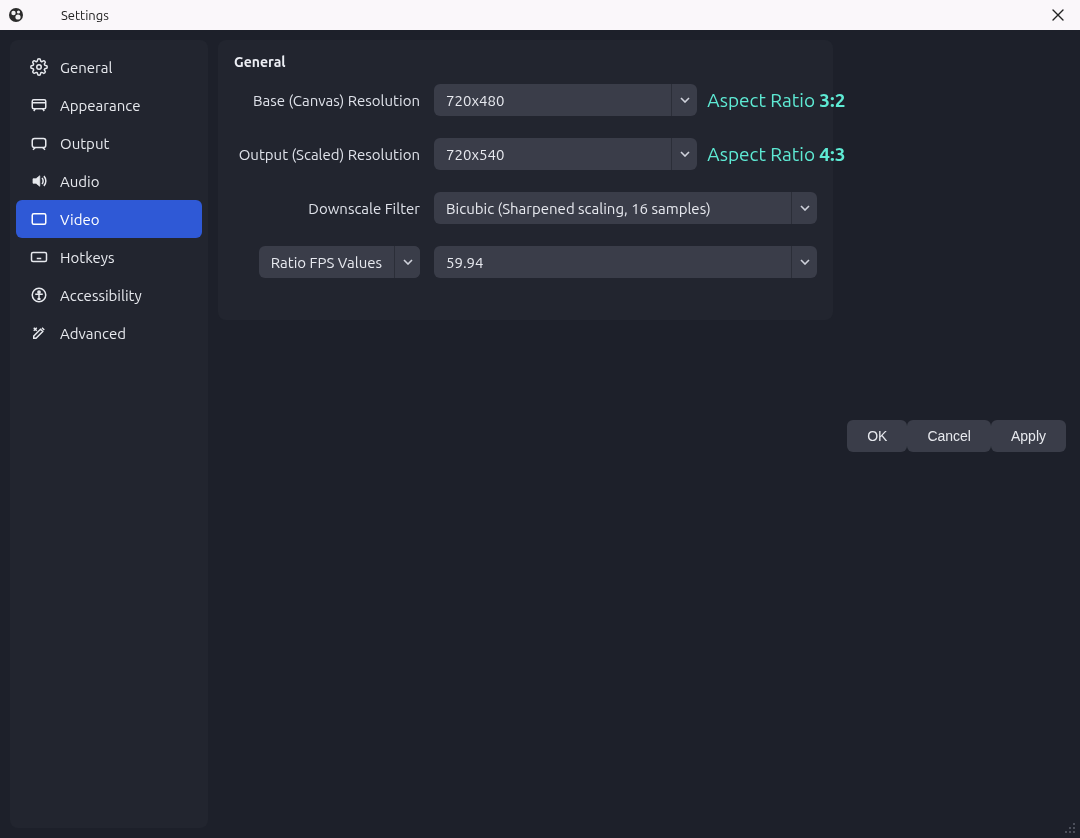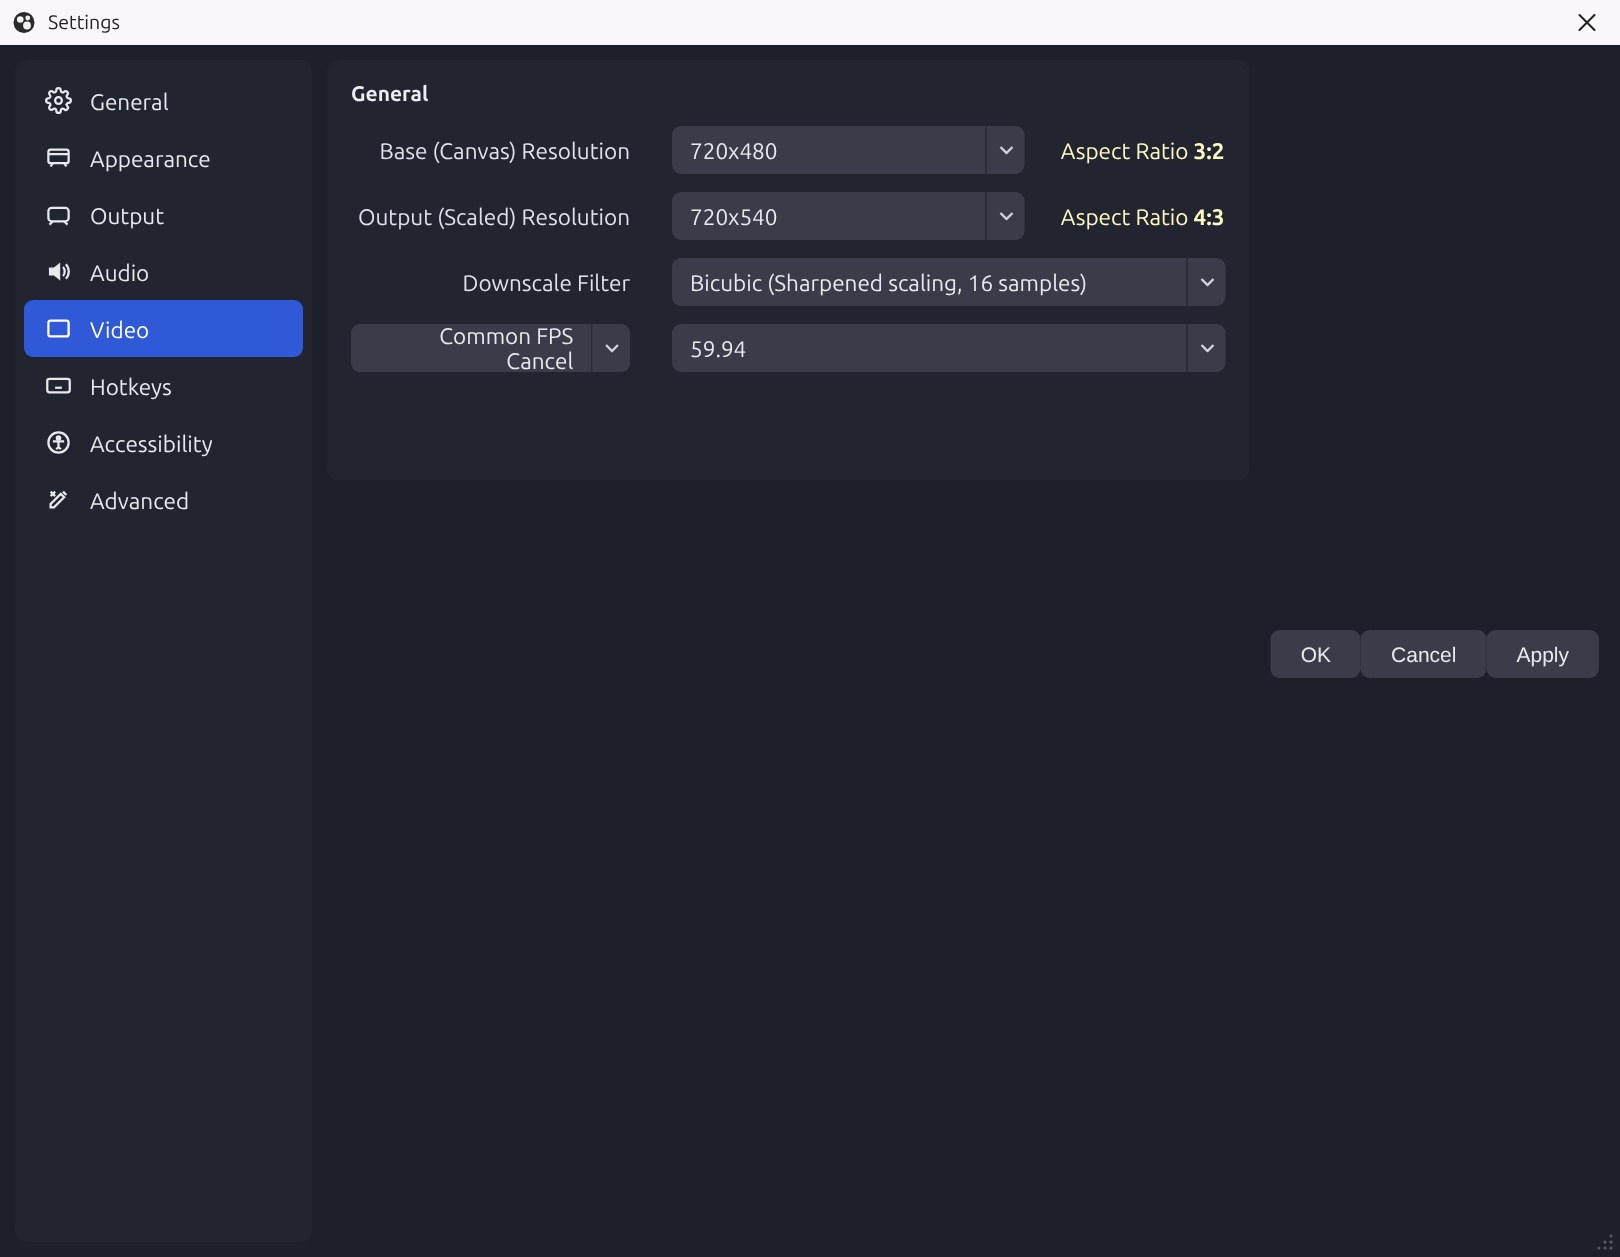--- a/index.html
+++ b/index.html
@@ -2,21 +2,21 @@
 <html><head>
 <meta charset="utf-8">
 <style>
   * { box-sizing: border-box; margin: 0; padding: 0; }
   html, body { width: 1080px; height: 838px; overflow: hidden; font-family: "Segoe UI", Ubuntu, "Noto Sans", sans-serif; }
   body { background: #faf7fa; color: #e7e9ee; font-size: 14px; display: flex; flex-direction: column; }
 
   
   .titlebar {
     height: 30px; background: #faf7fa; color: #222; display: flex; align-items: center;
-    padding: 0 8px; font-size: 13px;
+    padding: 0 8px; font-size: 13px; gap: 29px;
   }
   .titlebar .app-icon { width: 16px; height: 16px; margin-right: 8px; display:inline-flex; align-items:center; justify-content:center; }
   .titlebar .spacer { flex: 1; }
   .titlebar .close { width: 28px; height: 28px; display:flex; align-items:center; justify-content:center; cursor:pointer; }
 
   
   .app-body {
     flex: 1; display: flex; flex-direction: row; background: #1d202a;
     padding: 10px; gap: 10px;
   }
@@ -37,38 +37,38 @@
 
   
   .panel {
     flex: 1; background: #22252f; border-radius: 8px; padding: 14px 16px;
     display: flex; flex-direction: column; min-height: 0;
     max-height: 280px;
   }
   .panel-wrap { flex:1; display:flex; flex-direction:column; }
   .section-title { font-weight: 700; color: #eceef4; font-size: 14px; margin-bottom: 14px; }
 
-  .form-row { display: flex; align-items: center; gap: 24px; margin-bottom: 12px; }
+  .form-row { display: flex; align-items: center; gap: 10px; margin-bottom: 22px; }
   .form-label { width: 190px; text-align: right; color: #dfe2ea; font-size: 15px; padding-right: 4px; }
   .form-label.small-stack { width: 190px; display:flex; justify-content:flex-end; }
 
   .combo {
     flex: 1; display: flex; align-items: stretch; height: 32px;
   }
   .combo-input, .combo-display {
     flex: 1; background: #3a3d49; border: none; color: #e8eaf0;
     border-radius: 6px 0 0 6px; padding: 14px 12px; font-size: 15px;
     display:flex; align-items:center;
   }
   .combo-btn {
     width: 26px; background: #3a3d49; border-left: 1px solid #2b2e38;
     border-radius: 0 6px 6px 0; display:flex; align-items:center; justify-content:center;
     cursor:pointer;
   }
-  .aspect { width: 110px; color: #fef9c3; font-size: 15px; white-space: nowrap; }
+  .aspect { width: 110px; color: #5eead4; font-size: 19px; white-space: nowrap; }
   .aspect b { font-weight: 700; }
 
   .fps-left {
     display:flex; align-items:stretch; height:32px; background:#3a3d49; border-radius:6px;
   }
   .fps-left .fps-label { padding: 0 12px; display:flex; align-items:center; font-size:15px; color:#e8eaf0; }
   .fps-left .combo-btn { border-radius: 0 6px 6px 0; border-left:1px solid #2b2e38; }
 
   
   .button-bar {
@@ -228,21 +228,21 @@
             <svg class="caret" viewBox="0 0 10 6" width="10" height="6">
                   <path d="M1 1l4 4 4-4" fill="none" stroke="currentColor" stroke-width="1.6"></path>
                 </svg>
           </div>
         </div>
       </div>
 
       <div class="form-row">
         <div class="form-label small-stack">
           <div class="fps-left">
-            <div class="fps-label">Common FPS Cancel</div>
+            <div class="fps-label">Ratio FPS Values</div>
             <div class="combo-btn">
               <svg class="caret" viewBox="0 0 10 6" width="10" height="6">
                     <path d="M1 1l4 4 4-4" fill="none" stroke="currentColor" stroke-width="1.6"></path>
                   </svg>
             </div>
           </div>
         </div>
         <div class="combo">
           <div class="combo-display">59.94</div>
           <div class="combo-btn">

